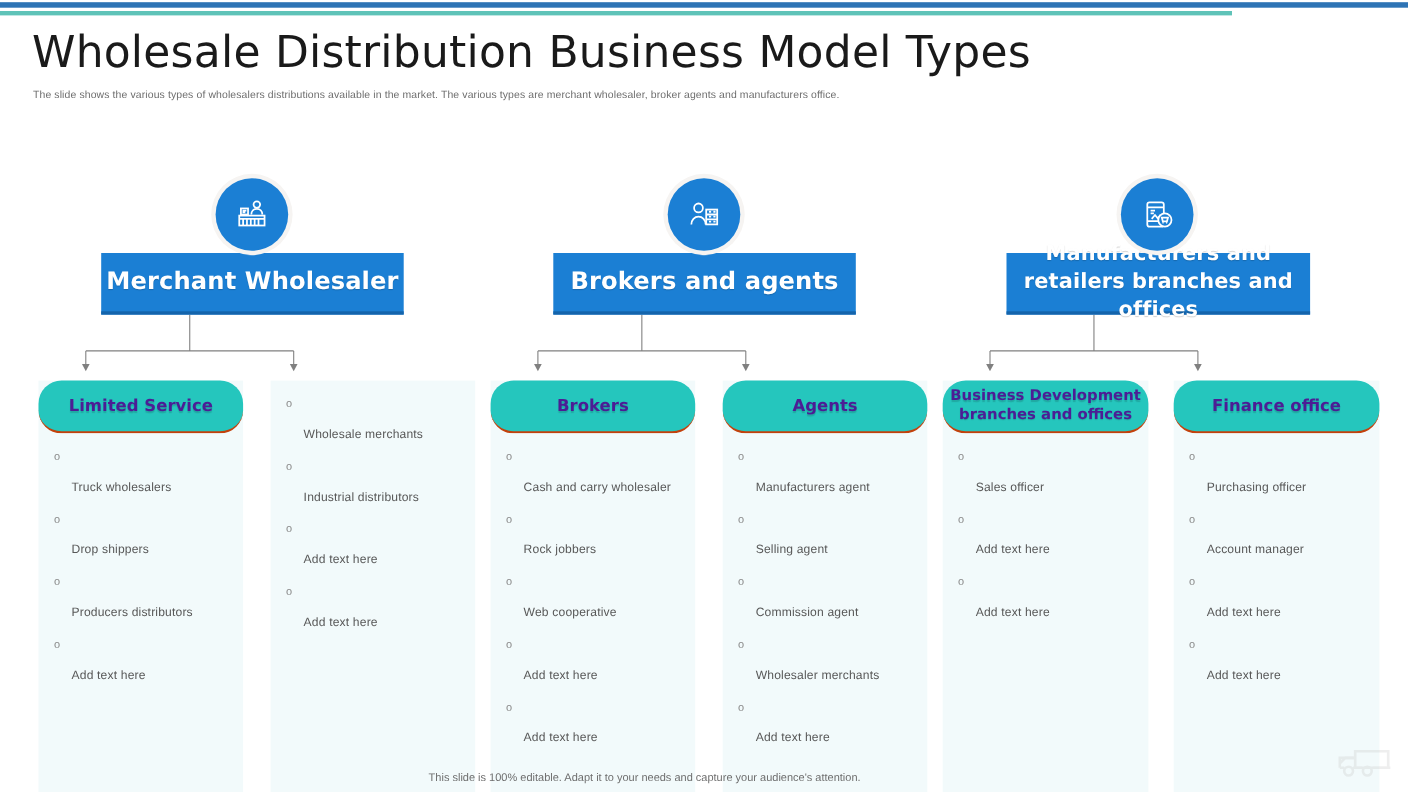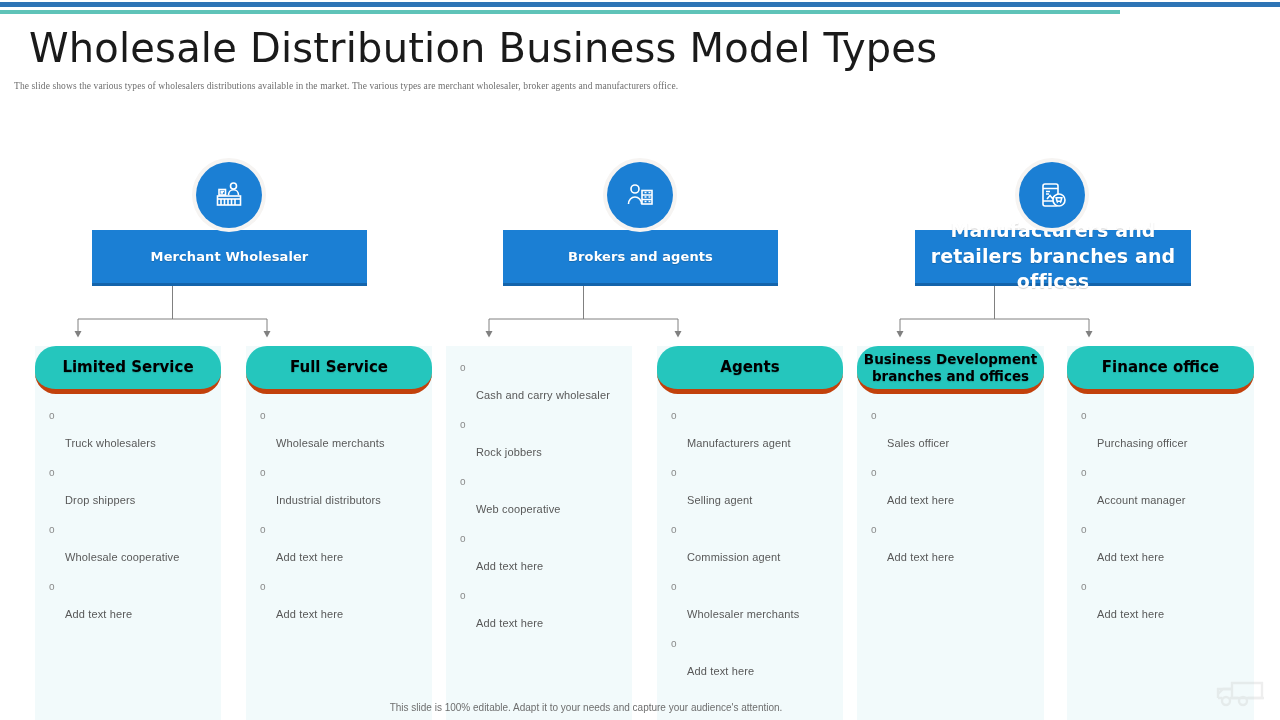--- a/index.html
+++ b/index.html
@@ -22,23 +22,23 @@
   }
 
   
   .page-title{
     position:absolute; left:29px; top:25px;
     font-size:40px; font-weight:400; color:#1a1a1a;
     letter-spacing:.2px; white-space:nowrap;
     font-family:"DejaVu Sans", sans-serif;
   }
   .page-subtitle{
-    position:absolute; left:14px; top:81px; width:1120px;
+    position:absolute; left:30px; top:81px; width:1120px;
     font-size:9.5px; color:#6e6e6e; letter-spacing:.1px;
-    font-family:Liberation Serif, serif;
+    font-family:Liberation Sans, sans-serif;
   }
 
   
   .group{ position:absolute; top:160px; }
   .group.g0{ left:35px;  width:395px; }
   .group.g1{ left:446px; width:395px; }
   .group.g2{ left:857px; width:397px; }
 
   
   .badge{
@@ -54,21 +54,21 @@
   .g2 .badge{ left:162px; }
   .badge svg{ display:block; }
 
   
   .main-bar{
     position:absolute; top:70px; left:57px; width:275px; height:56px;
     background:#1b7fd4;
     border-bottom:3px solid #1464ab;
     display:flex; align-items:center; justify-content:center;
     text-align:center;
-    color:#ffffff; font-weight:bold; font-size:13px;
+    color:#ffffff; font-weight:bold; font-size:22px;
     line-height:1.35;
     letter-spacing:.1px;
     text-shadow:0 1px 1px rgba(0,0,0,.18);
     z-index:3;
     font-family:"DejaVu Sans", sans-serif;
   }
   .g2 .main-bar{ left:58px; width:276px; font-size:19px; }
 
   
   .conn{ position:absolute; top:126px; left:0; width:395px; height:58px; z-index:1; }
@@ -79,24 +79,24 @@
     background:#f2fafb;
   }
   .card.right{ left:211px; }
   .card.left { left:0px; }
   .g2 .card{ width:187px; }
   .g2 .card.right{ left:210px; }
 
   .card-head{
     height:48px;
     background:#25c6bd;
-    border-bottom:5px solid #c2410c;
+    border-bottom:2px solid #c2410c;
     display:flex; align-items:center; justify-content:center;
     text-align:center;
-    color:#000000; font-weight:bold; font-size:15px;
+    color:#4c1d95; font-weight:bold; font-size:15px;
     line-height:1.25;
     text-shadow:0 1px 1px rgba(0,0,0,.15);
     padding:0 6px;
     font-family:"DejaVu Sans", sans-serif;
     border-radius:21px;
   }
   .card-head.two-line{ font-size:13.5px; }
 
   .card-body{
     padding:14px 10px 0 14px;
@@ -166,32 +166,31 @@
       <div class="bullet">
           <span class="marker">o</span>
           <span class="btext">Truck wholesalers</span>
         </div>
       <div class="bullet">
           <span class="marker">o</span>
           <span class="btext">Drop shippers</span>
         </div>
       <div class="bullet">
           <span class="marker">o</span>
-          <span class="btext">Wholesale cooperative</span>
+          <span class="btext">Producers distributors</span>
         </div>
       <div class="bullet">
           <span class="marker">o</span>
           <span class="btext">Add text here</span>
         </div>
 
     </div>
   </div>
 
   <div class="card right">
-    <div class="card-head">Full Service</div>
     <div class="card-body">
       <div class="bullet">
           <span class="marker">o</span>
           <span class="btext">Wholesale merchants</span>
         </div>
       <div class="bullet">
           <span class="marker">o</span>
           <span class="btext">Industrial distributors</span>
         </div>
       <div class="bullet">
@@ -221,20 +220,21 @@
 
   <div class="main-bar">Brokers and agents</div>
 
   <svg class="conn" viewBox="0 0 395 58">
     <path d="M137.5 0 V33 M43 33 H232 M43 33 V48 M232 33 V48" stroke="#808080" stroke-width="1" fill="none"></path>
     <path d="M39.5 45 L43 51.5 L46.5 45 Z" fill="#808080"></path>
     <path d="M228.5 45 L232 51.5 L235.5 45 Z" fill="#808080"></path>
   </svg>
 
   <div class="card left">
+    <div class="card-head">Brokers</div>
     <div class="card-body">
       <div class="bullet">
           <span class="marker">o</span>
           <span class="btext">Cash and carry wholesaler</span>
         </div>
       <div class="bullet">
           <span class="marker">o</span>
           <span class="btext">Rock jobbers</span>
         </div>
       <div class="bullet">

